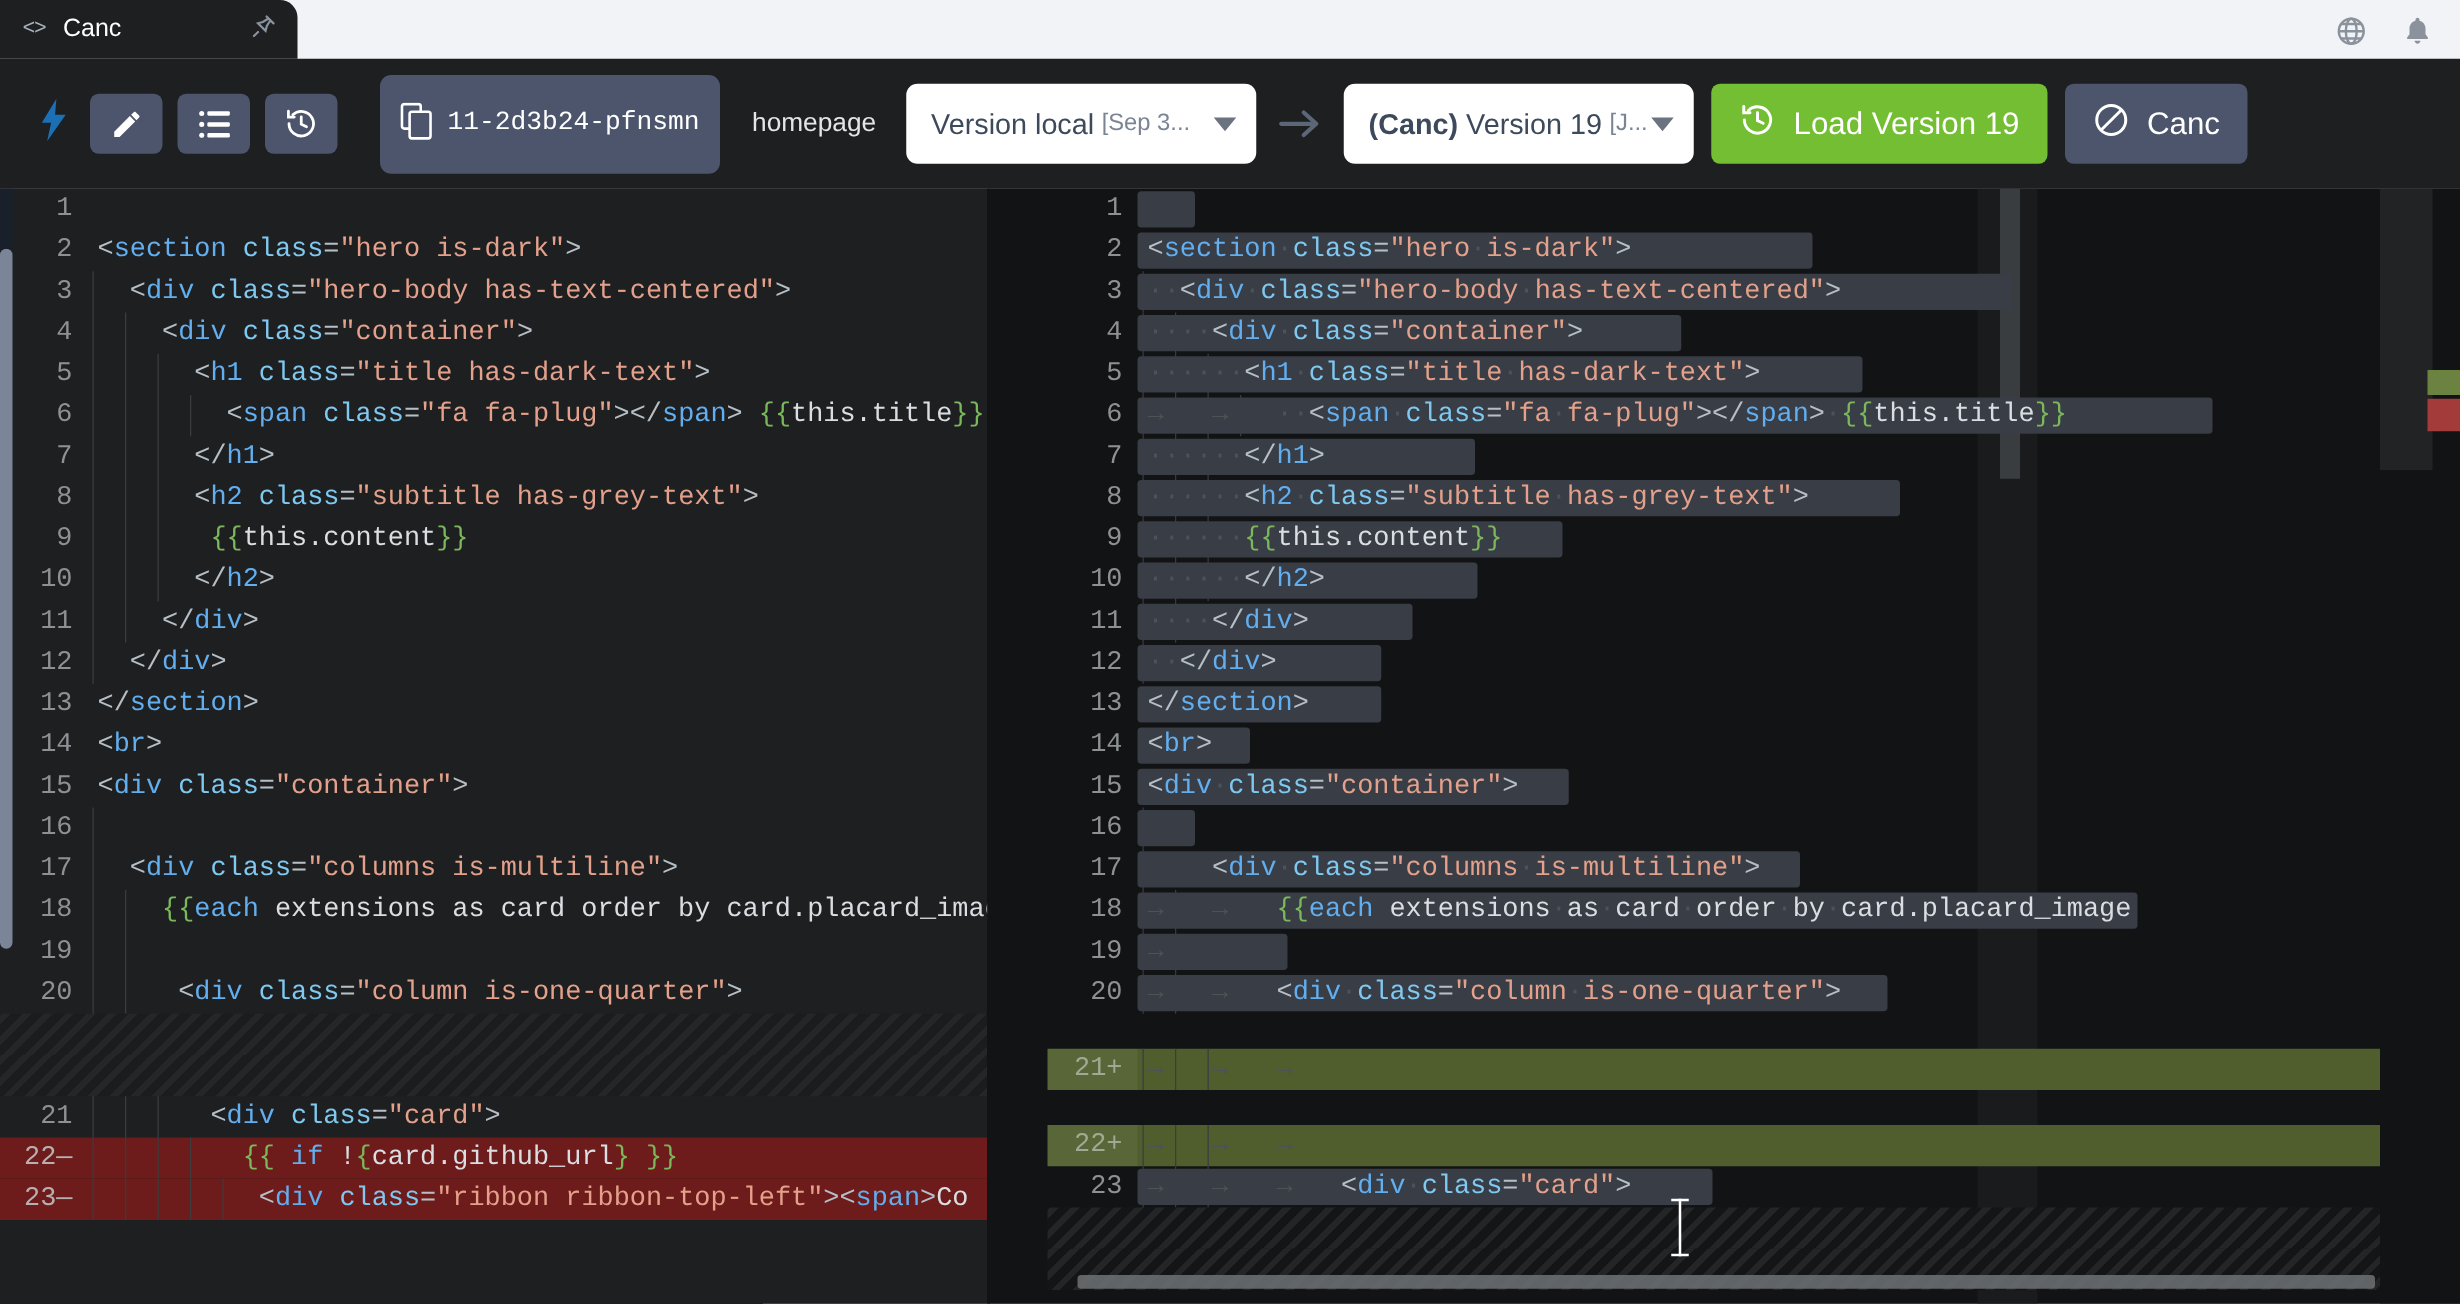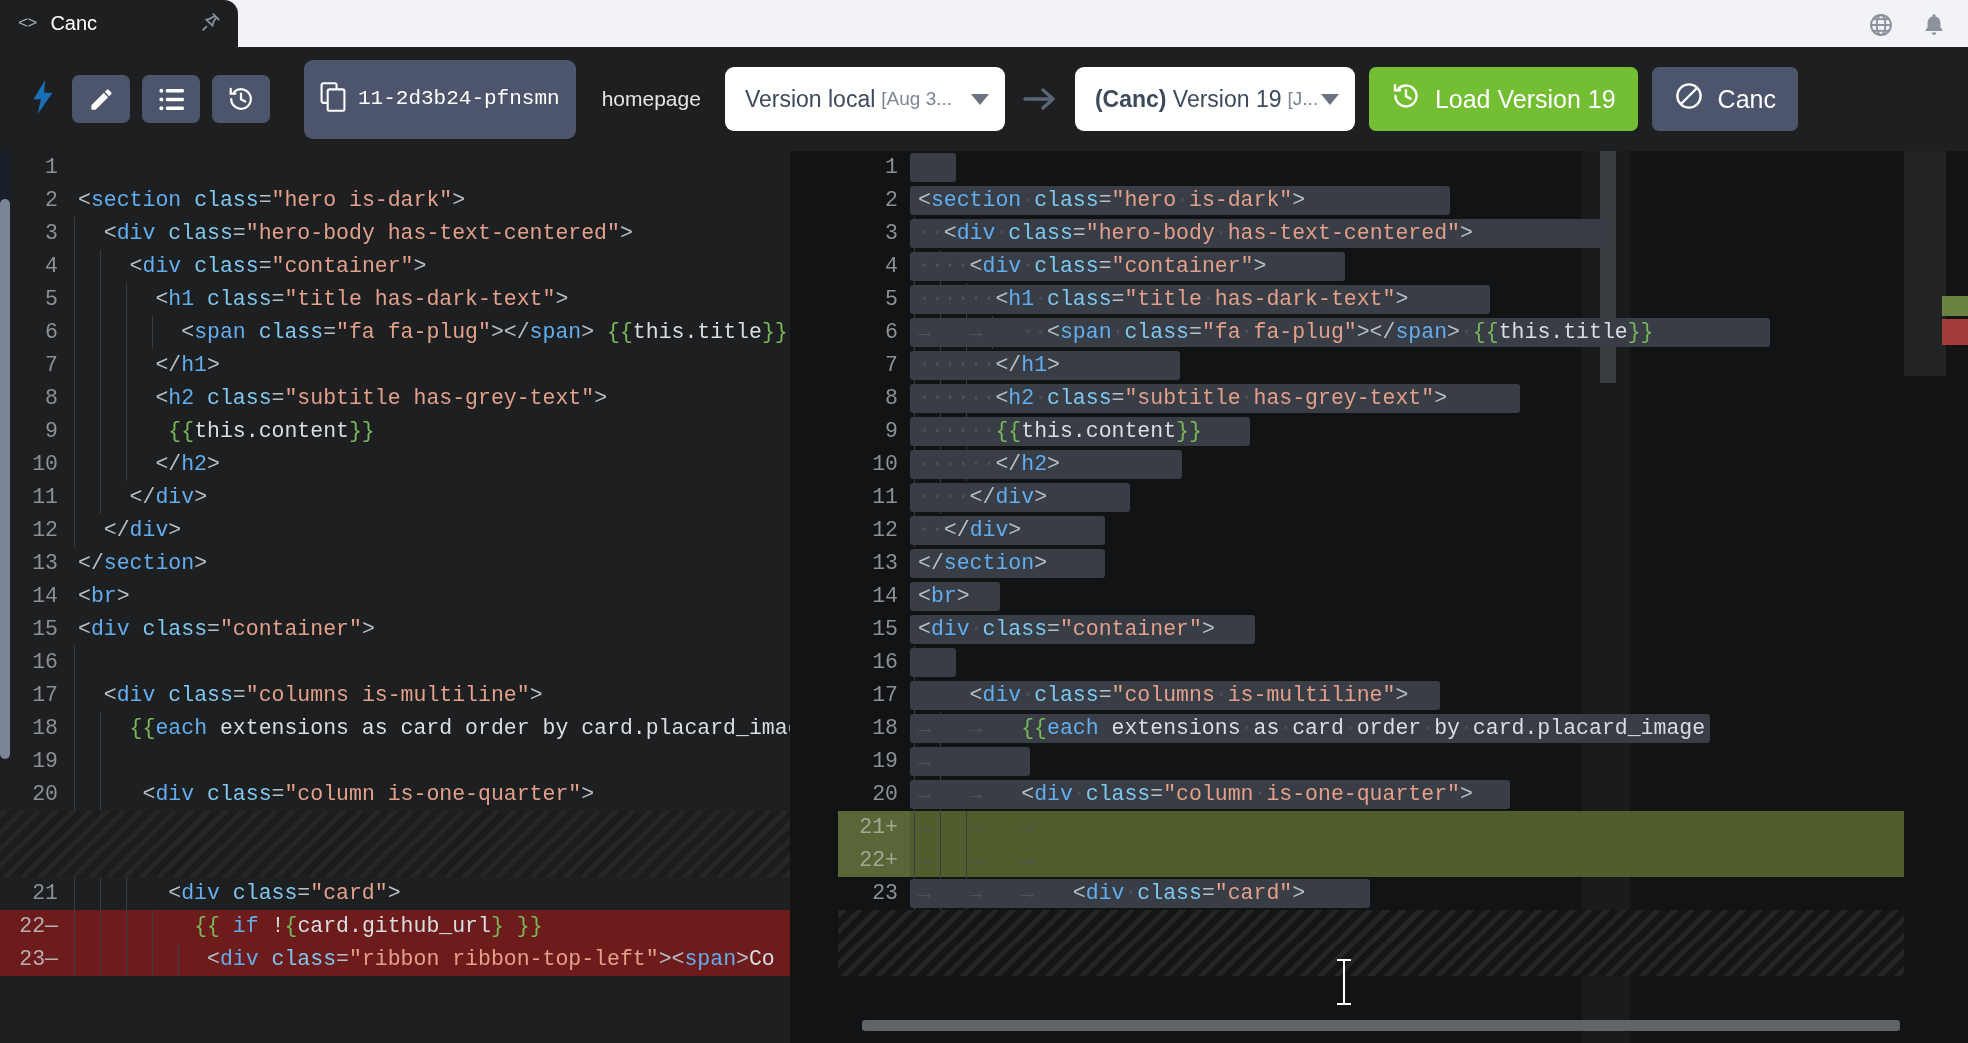--- a/index.html
+++ b/index.html
@@ -148,21 +148,21 @@
     background-image: repeating-linear-gradient(
       -45deg, #242628 0 5px, #1b1c1e 5px 12px);
   }
   .pane-right .hatch {
     background-image: repeating-linear-gradient(
       -45deg, #232527 0 5px, #141517 5px 12px);
   }
 
   
   .hl { background: #383d46; border-radius: 3px; }
-  .add-row { background: #4f5e2c; }
+  .add-row { background: #4f5e2c; margin-top: 28px; }
   .add-row .gut { color: #9ba48d; }
   .add-gut-tint { position:absolute; left:0; top:0; bottom:0; width: 72px; background: rgba(255,255,255,0.06); }
 
   
   .vscroll-left {
     position: absolute; left: 0; top: 0; width: 10px; height: 892px;
     background: transparent;
   }
   .vscroll-left .thumb {
     position: absolute; left: 0; top: 48px; width: 10px; height: 560px;
@@ -300,21 +300,21 @@
           <rect x="6.4" y="6.4" width="14.5" height="18.5" rx="1.6" fill="#4c556b"></rect>
         </svg>
       </span>
       <span class="cname">11-2d3b24-pfnsmn</span>
     </div>
 
     <span class="pagelabel">homepage</span>
 
     <div class="vsel left">
       <span class="main">Version local</span>
-      <span class="sub">[Aug 3...</span>
+      <span class="sub">[Sep 3...</span>
       <span class="caret"></span>
     </div>
 
     <span class="arrow-between">
       <svg width="40" height="32" viewBox="0 0 40 32" fill="none" stroke="#5b6676" stroke-width="3.4" stroke-linecap="round" stroke-linejoin="round">
         <line x1="5" y1="16" x2="32" y2="16"></line>
           <polyline points="23,7 33,16 23,25"></polyline>
       </svg>
     </span>
 

